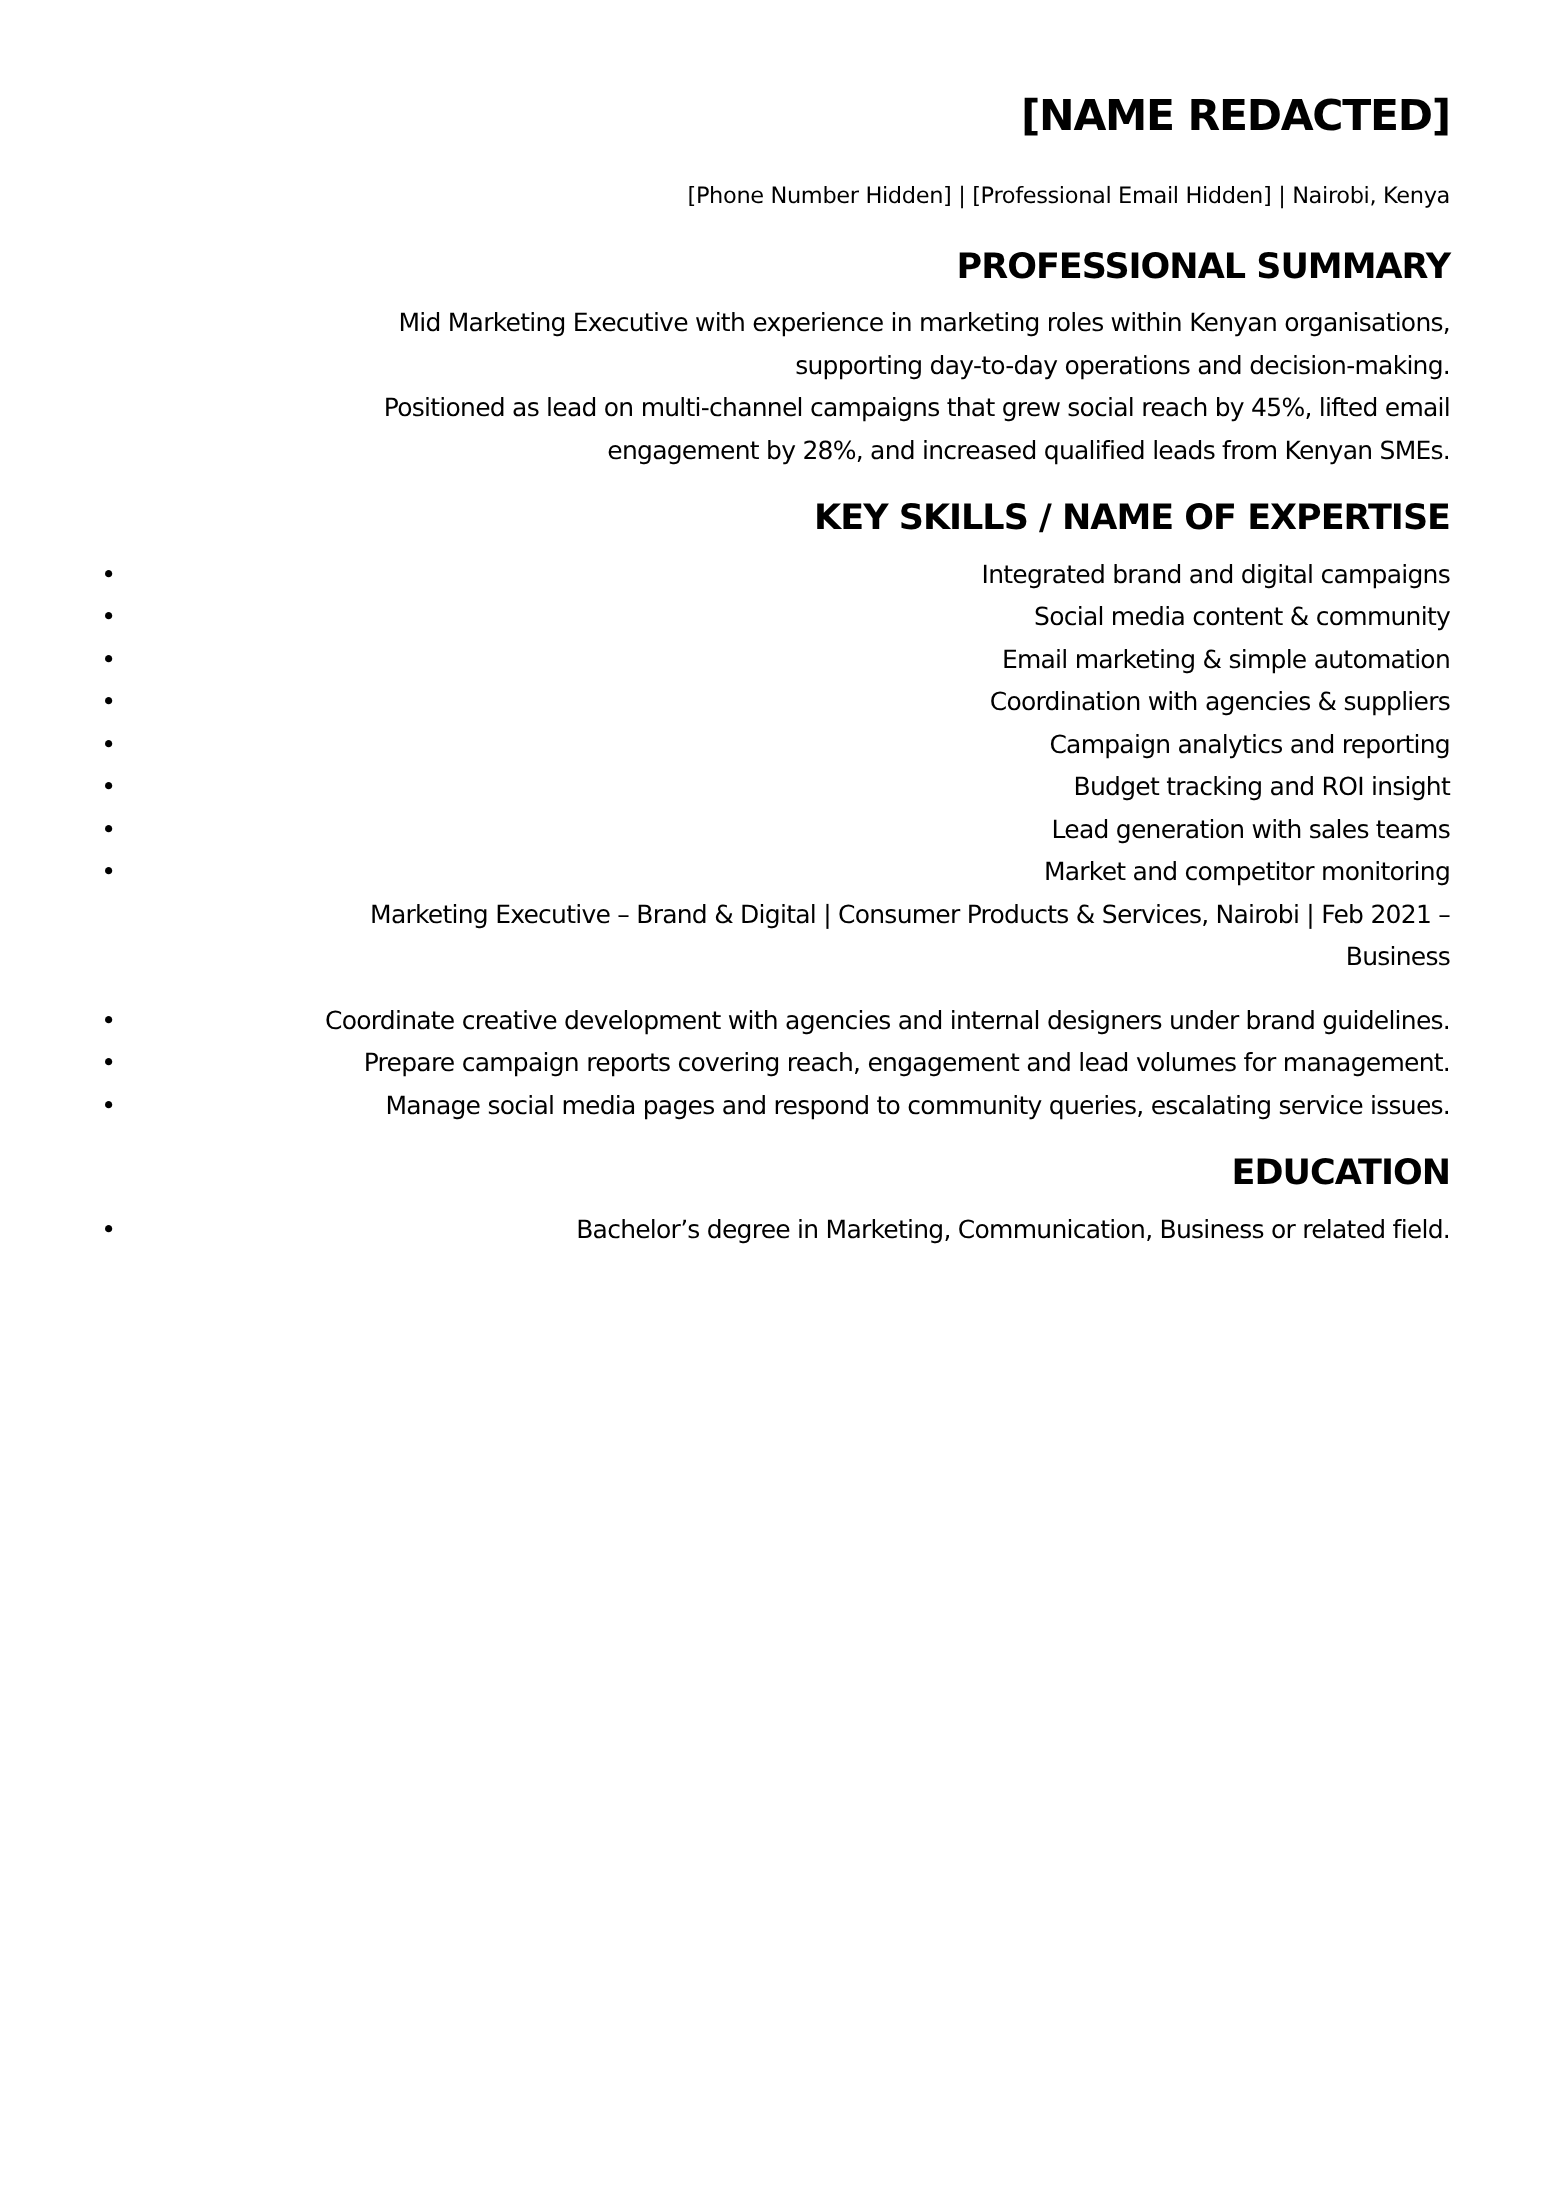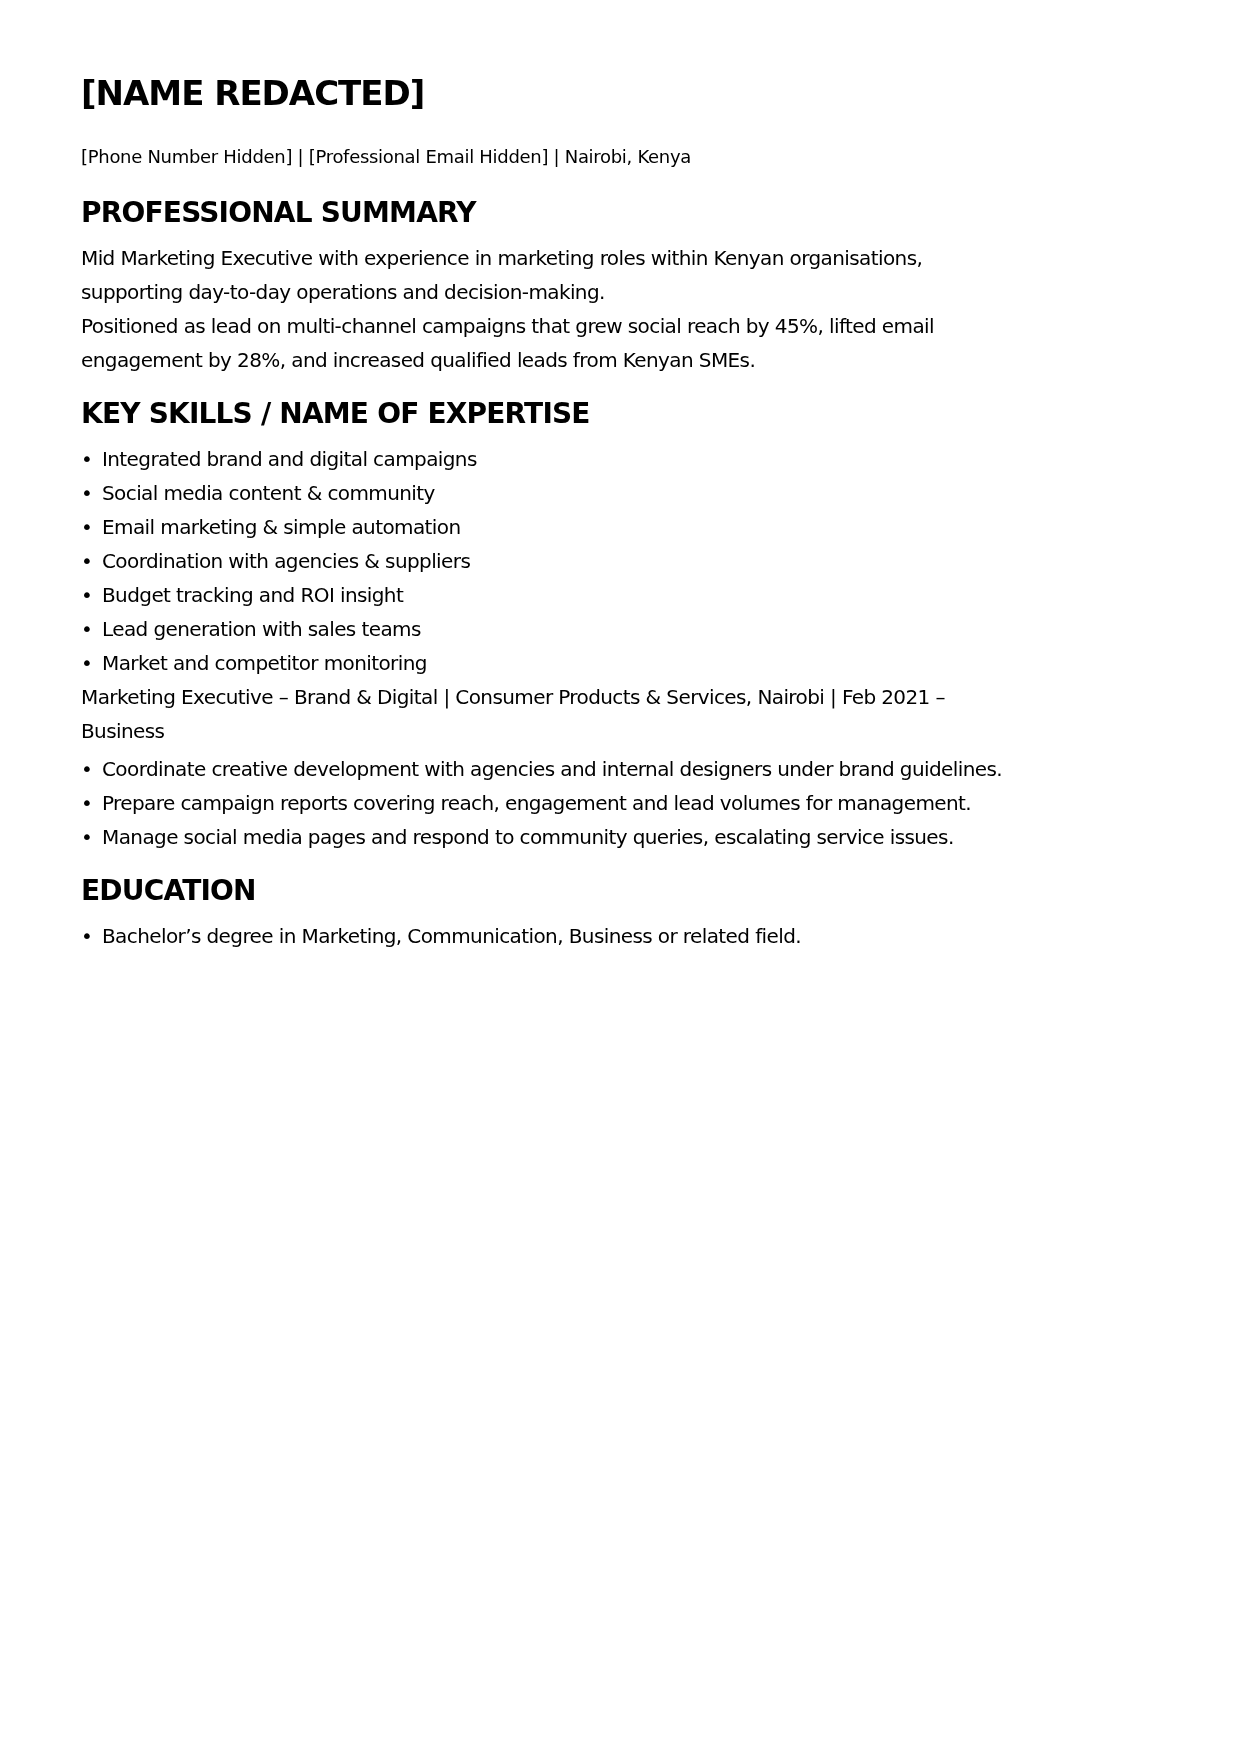--- a/index.html
+++ b/index.html
@@ -1,15 +1,15 @@
 <!DOCTYPE html>
 <html><head>
 <meta charset="utf-8">
 <style>
-  * { margin: 0; padding: 0; box-sizing: border-box; }
+  * { margin: 0; padding: 0; box-sizing: border-box; text-align: right; }
   html, body { background: #ffffff; }
   body {
     width: 1240px;
     height: 1754px;
     font-family: "DejaVu Sans", "Liberation Sans", sans-serif;
     color: #000000;
     position: relative;
     overflow: hidden;
   }
   .page {
@@ -51,21 +51,21 @@
   .bullet-list li {
     position: relative;
     padding-left: 21px;
   }
   .bullet-list li::before {
     content: "\2022";
     position: absolute;
     left: 0;
     top: 0;
   }
-  .role-block { margin-bottom: 4px; }
+  .role-block { margin-bottom: 17px; }
 </style>
 </head>
 <body>
 
 <div class="page">
 
   <div class="resume-name">[NAME REDACTED]</div>
 
   <div class="contact-line">[Phone Number Hidden] | [Professional Email Hidden] | Nairobi, Kenya</div>
 
@@ -79,20 +79,21 @@
     </div>
   </section>
 
   <section>
     <h2 class="section-heading">KEY SKILLS / NAME OF EXPERTISE</h2>
     <ul class="bullet-list">
       <li>Integrated brand and digital campaigns</li>
       <li>Social media content &amp; community</li>
       <li>Email marketing &amp; simple automation</li>
       <li>Coordination with agencies &amp; suppliers</li>
+      <li>Campaign analytics and reporting</li>
       <li>Budget tracking and ROI insight</li>
       <li>Lead generation with sales teams</li>
       <li>Market and competitor monitoring</li>
     </ul>
   </section>
 
   <section>
     <div class="body-text para role-block">
       <div>Marketing Executive – Brand &amp; Digital | Consumer Products &amp; Services, Nairobi | Feb 2021 –</div>
       <div>Business</div>

